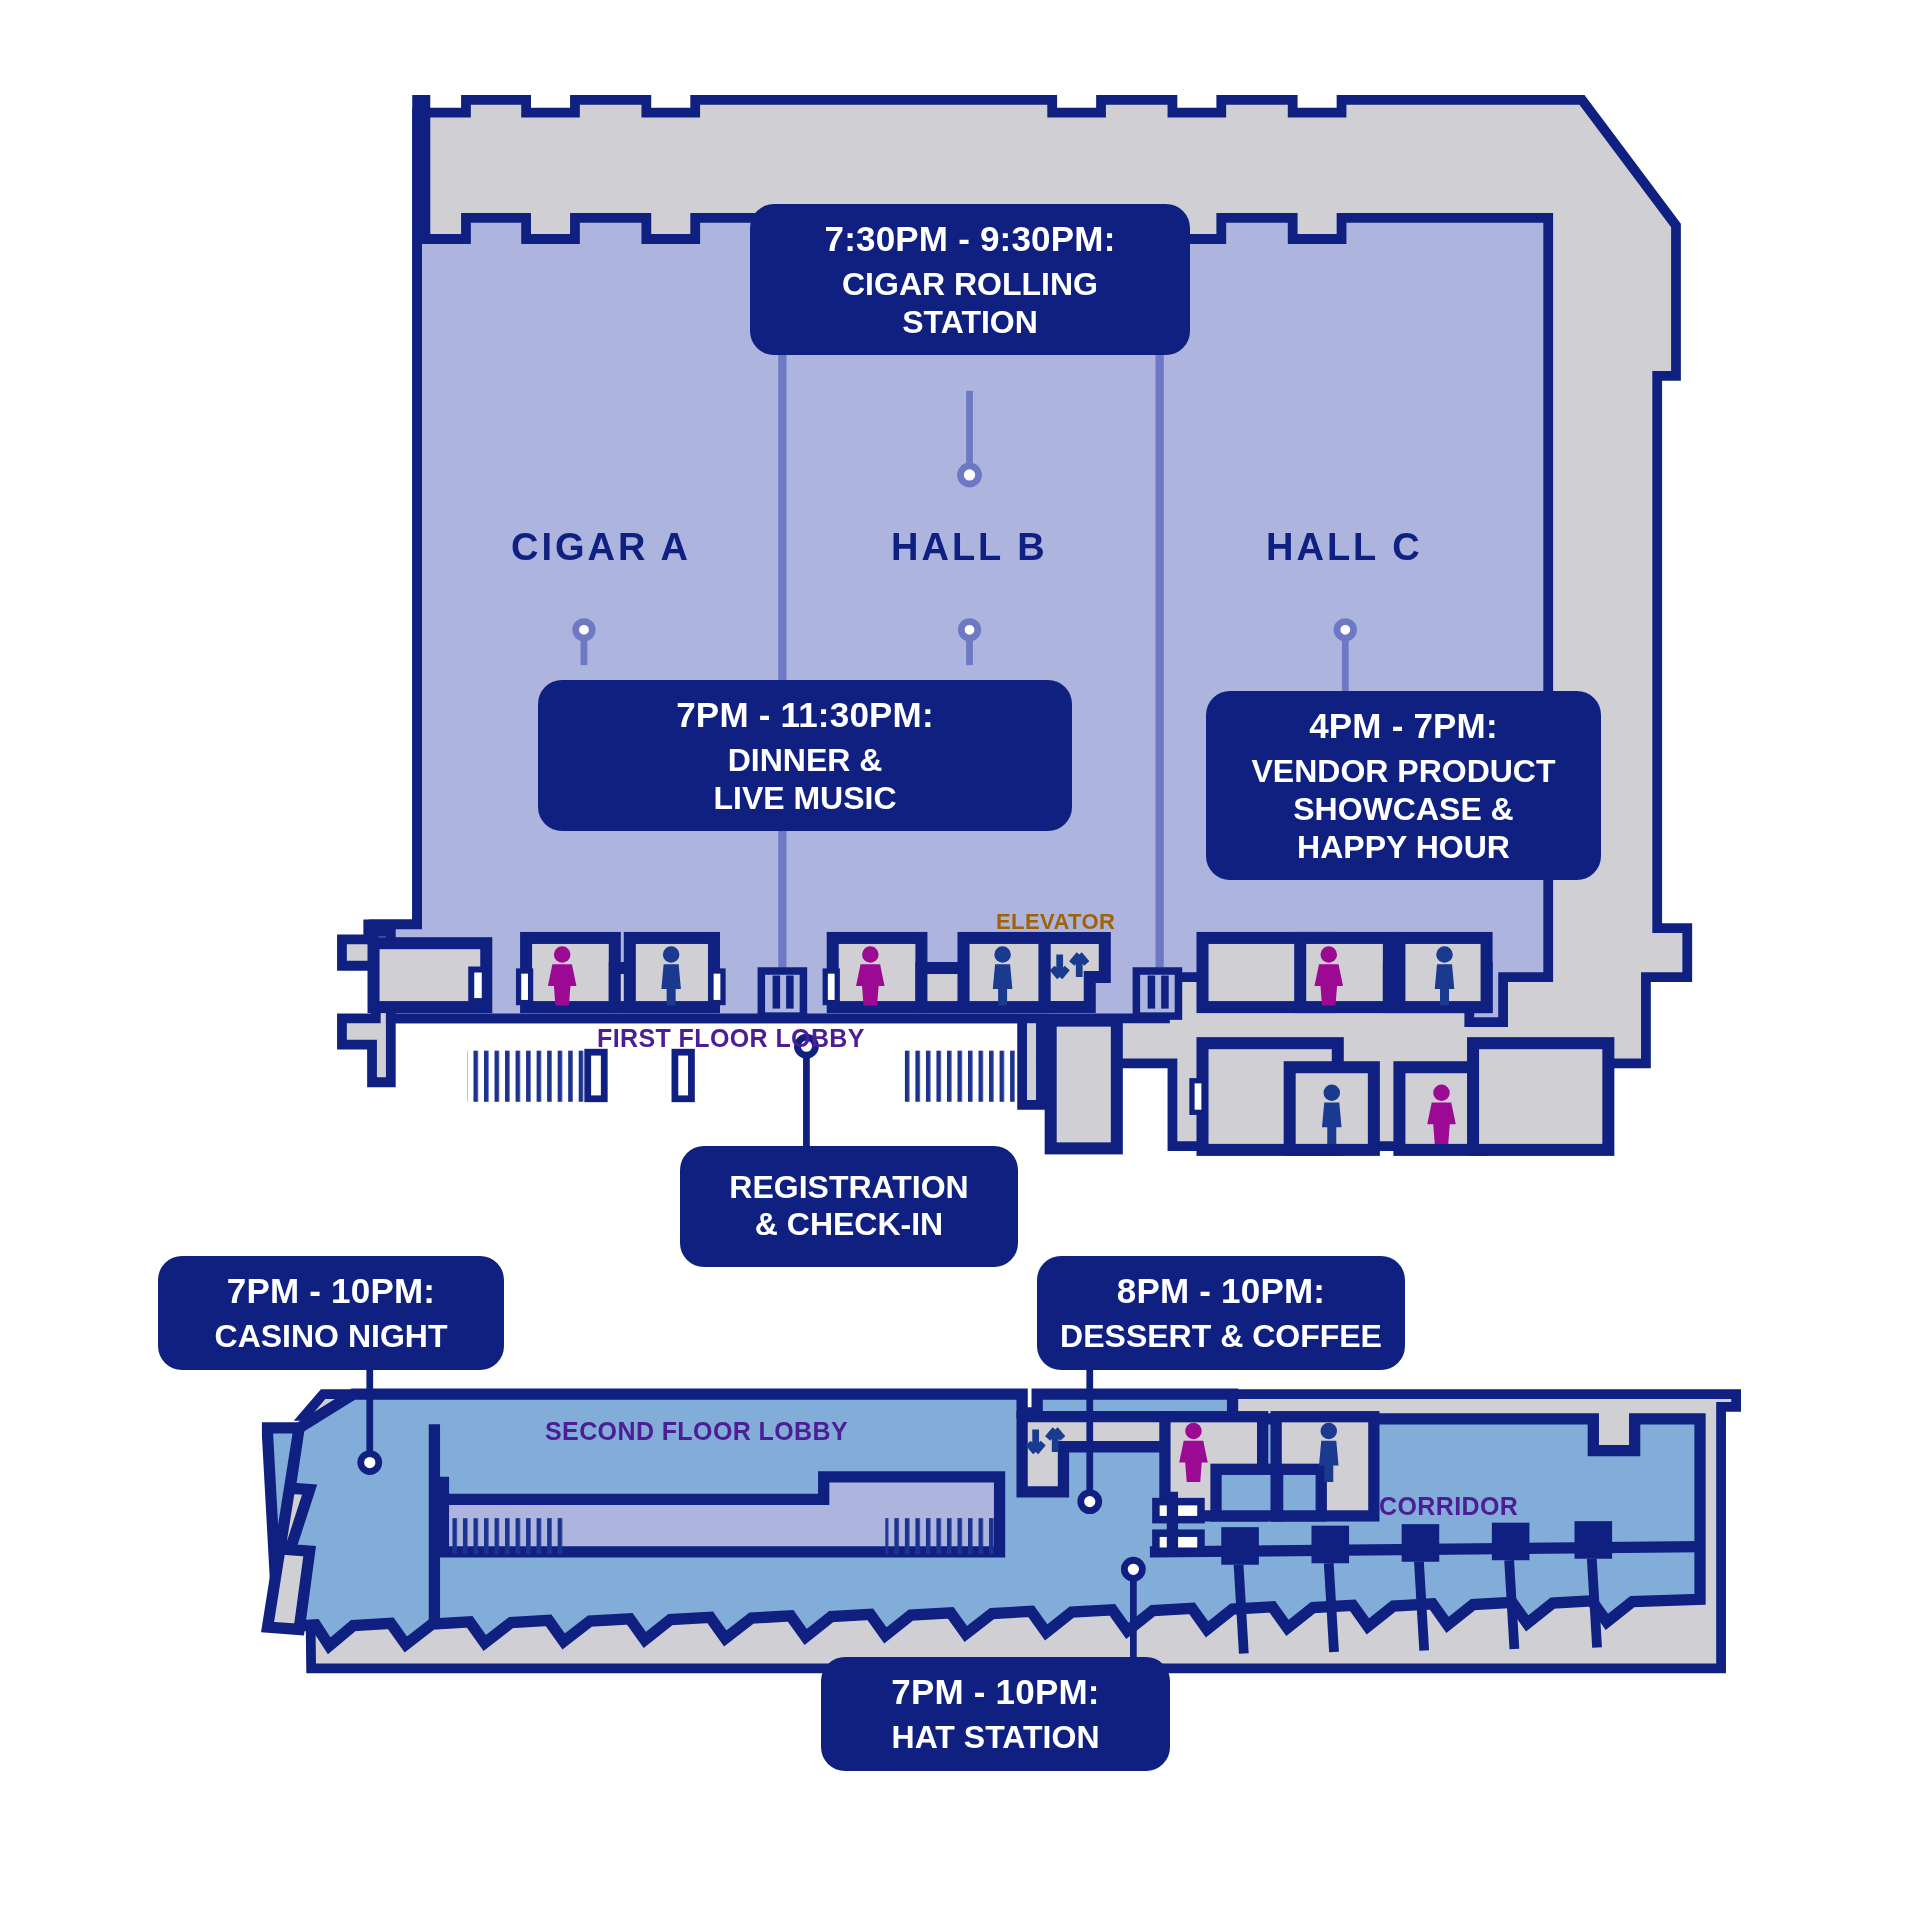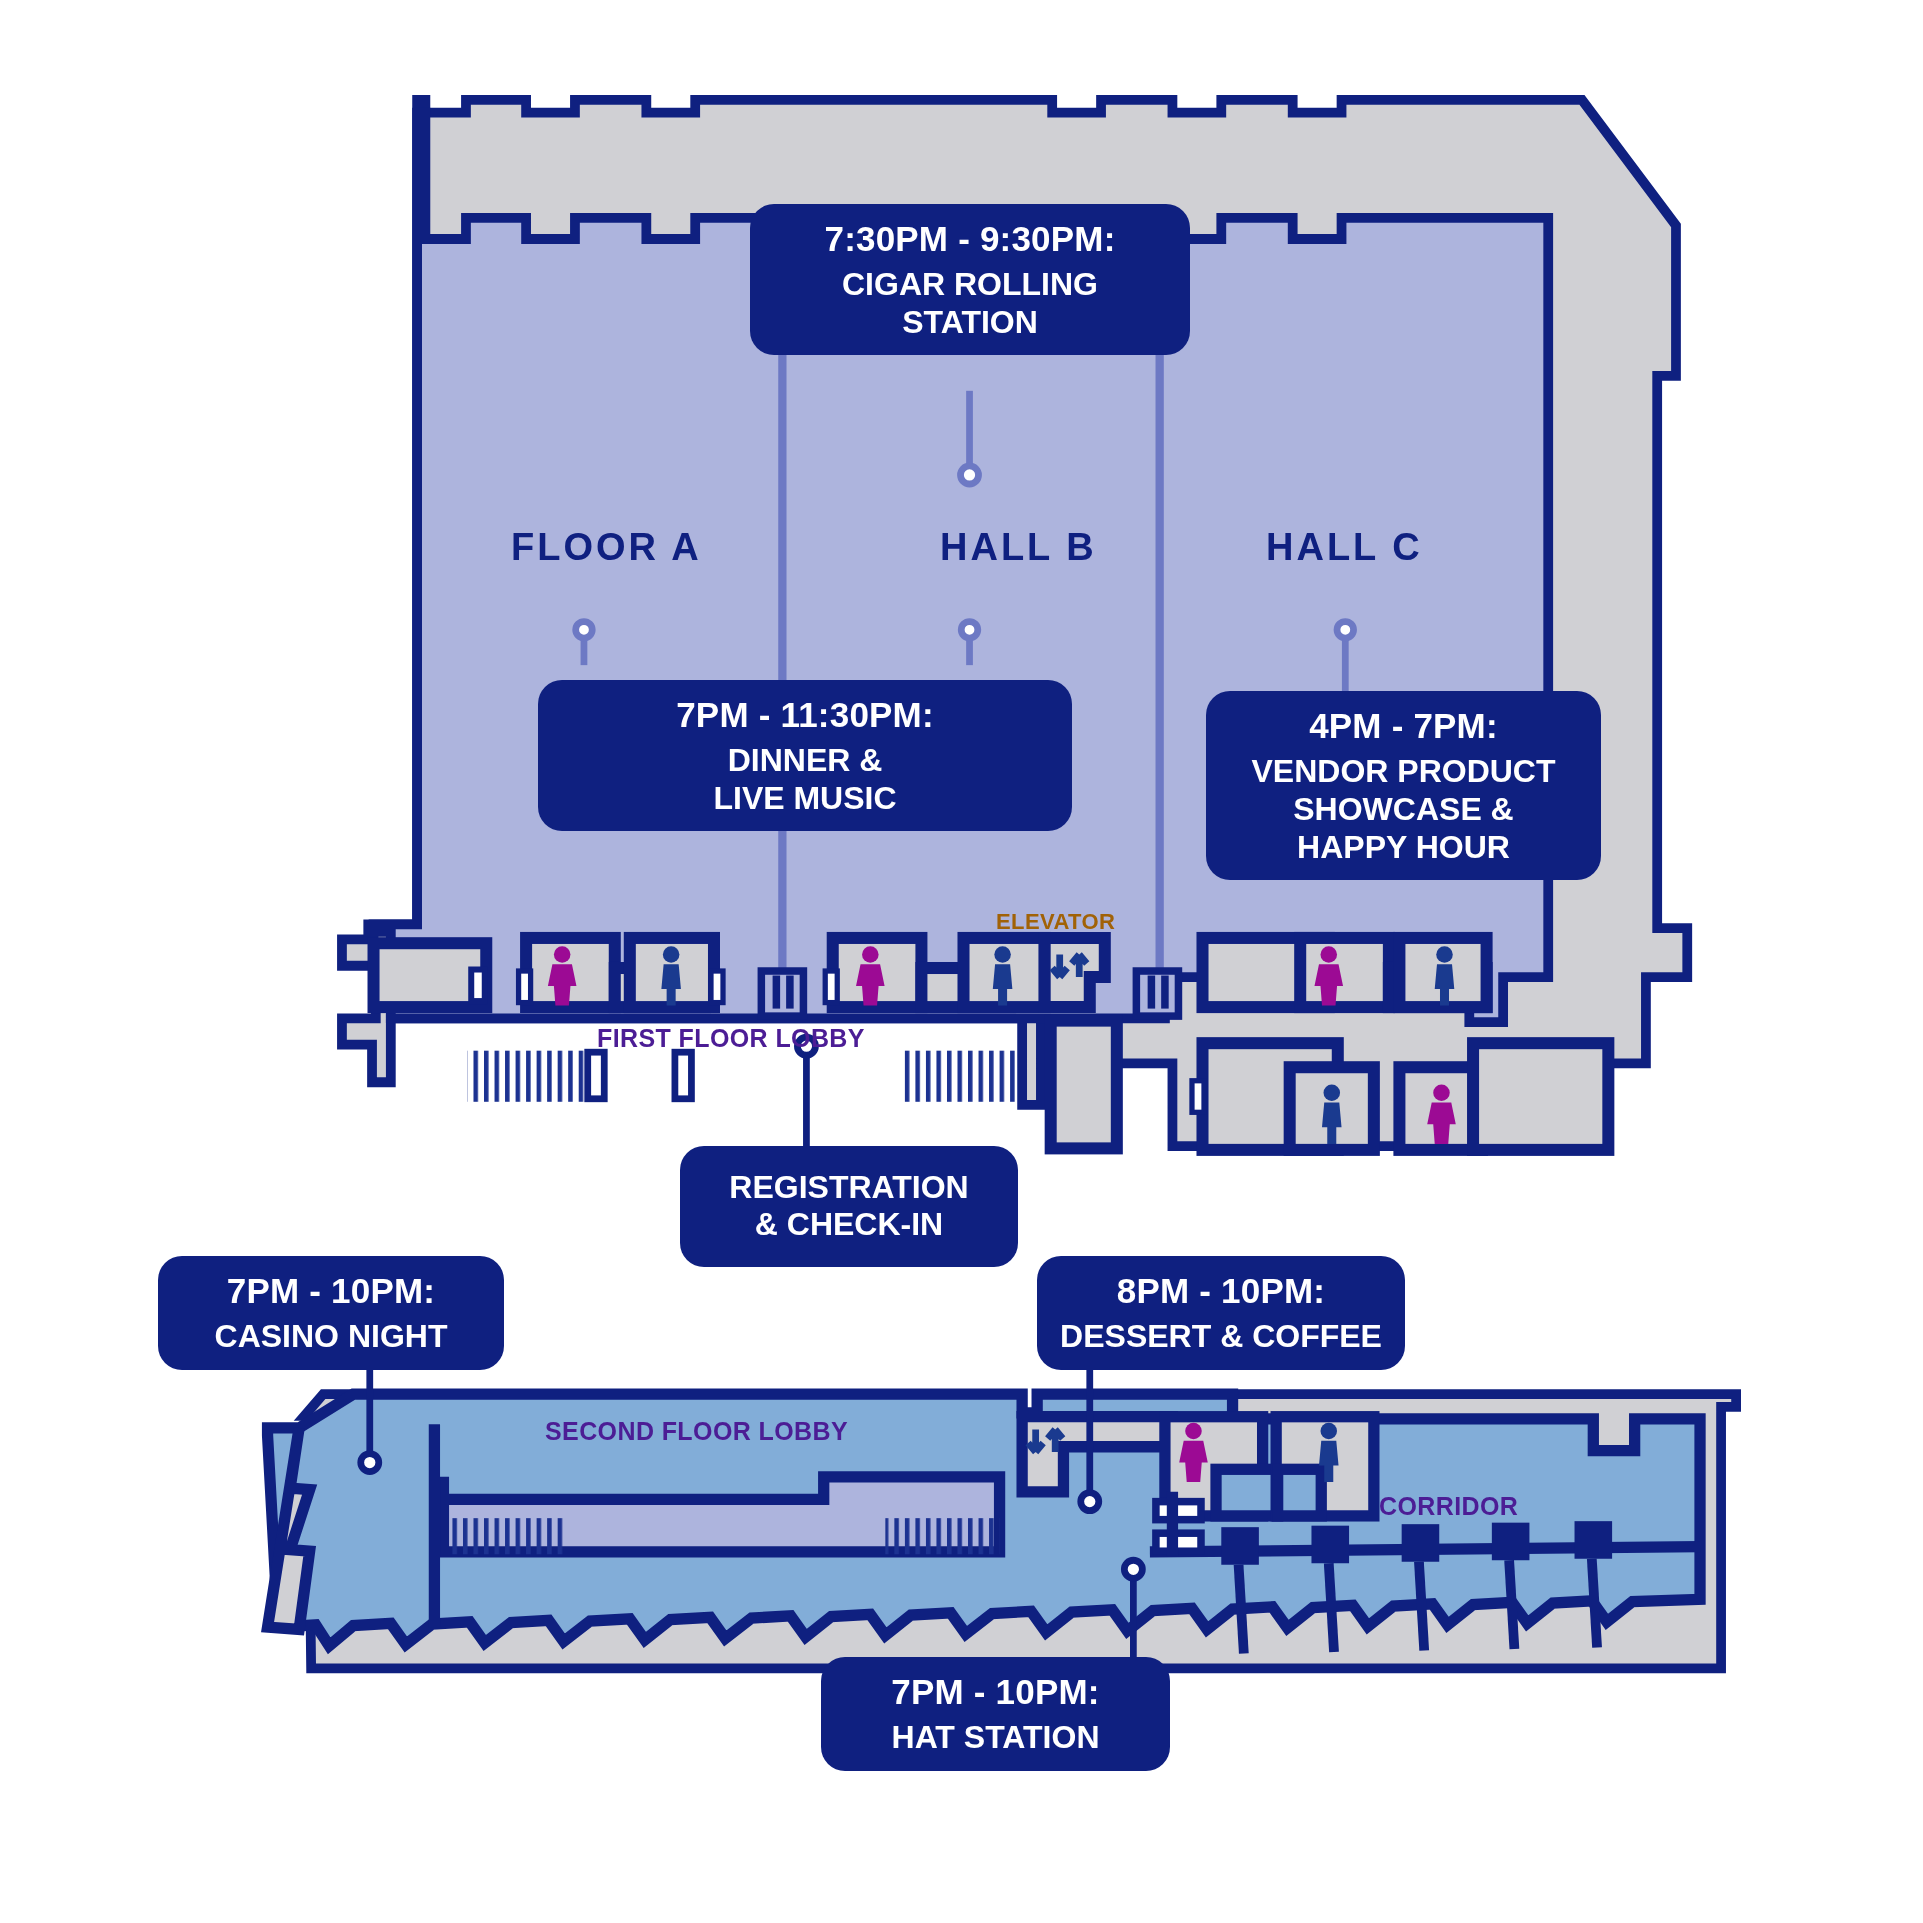--- a/index.html
+++ b/index.html
@@ -199,22 +199,22 @@
     <circle cx="1073" cy="1392" r="12" fill="#ffffff" stroke="#0f2080" stroke-width="9"></circle>
     <line x1="492" y1="1810" x2="492" y2="1938" stroke="#0f2080" stroke-width="9"></line>
     <circle cx="492" cy="1946" r="12" fill="#ffffff" stroke="#0f2080" stroke-width="9"></circle>
     <line x1="1450" y1="1815" x2="1450" y2="1990" stroke="#0f2080" stroke-width="9"></line>
     <circle cx="1450" cy="1998" r="12" fill="#ffffff" stroke="#0f2080" stroke-width="9"></circle>
     <line x1="1508" y1="2095" x2="1508" y2="2205" stroke="#0f2080" stroke-width="9"></line>
     <circle cx="1508" cy="2088" r="12" fill="#ffffff" stroke="#0f2080" stroke-width="9"></circle>
   </g>
 </svg>
 
-<div class="hall-label" style="left:511px;top:526px;">FLOOR A</div>
-<div class="hall-label" style="left:940px;top:526px;">HALL B</div>
+<div class="hall-label" style="left:511px;top:526px;">CIGAR A</div>
+<div class="hall-label" style="left:891px;top:526px;">HALL B</div>
 <div class="hall-label" style="left:1266px;top:526px;">HALL C</div>
 
 <div class="small-label" style="left:996px;top:909px;">ELEVATOR</div>
 <div class="mid-label" style="left:597px;top:1024px;">FIRST FLOOR LOBBY</div>
 <div class="mid-label" style="left:545px;top:1417px;">SECOND FLOOR LOBBY</div>
 <div class="mid-label" style="left:1379px;top:1492px;">CORRIDOR</div>
 
 <div class="callout" style="left:750px;top:204px;width:440px;">
   <span class="time">7:30PM - 9:30PM:</span>
   <span class="desc" style="white-space:pre-line;">CIGAR ROLLING

